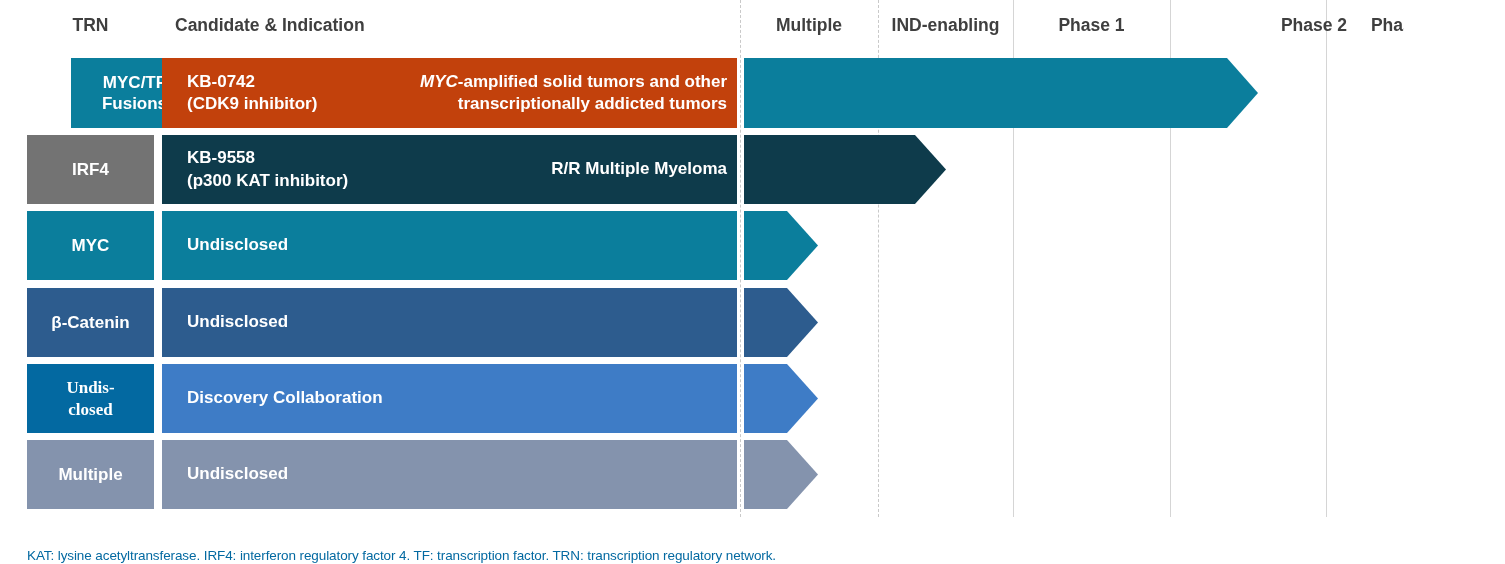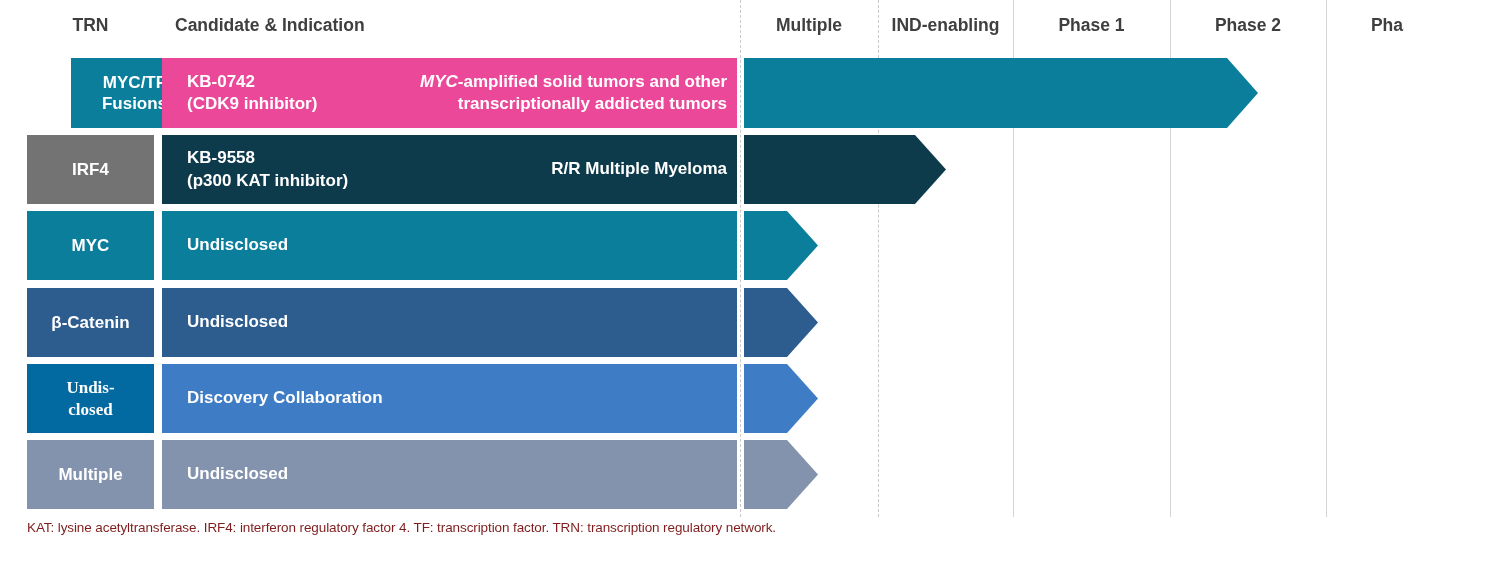--- a/index.html
+++ b/index.html
@@ -12,21 +12,21 @@
   .l0{left:740px}.l1{left:878px}.l2{left:1013px}.l3{left:1170px}.l4{left:1326px}.l5{left:1482px}
 
   
   .col-head{position:absolute;top:15px;font-weight:bold;font-size:17.5px;color:#3f3f3f;
             text-align:center;white-space:nowrap;}
   .h-trn{left:27px;width:127px;}
   .h-cand{left:175px;text-align:left;}
   .h-p0{left:740px;width:138px;}
   .h-p1{left:878px;width:135px;}
   .h-p2{left:1013px;width:157px;}
-  .h-p3{left:1170px;width:156px;}
+  .h-p3{left:1236px;width:156px;}
   .h-p4{left:1326px;width:156px;}
 
   
   .row{position:absolute;left:0;width:100%;height:69px;}
   .r0{top:58px;height:70px}.r1{top:135px}.r2{top:211px}.r3{top:288px}.r4{top:364px}.r5{top:440px}
 
   .trn-box{position:absolute;left:27px;top:0;width:127px;height:100%;
            display:flex;flex-direction:column;align-items:center;justify-content:center;
            color:#fff;font-weight:bold;font-size:17px;line-height:1.25;text-align:center;}
   .cand-box{position:absolute;left:162px;top:0;width:575px;height:100%;box-sizing:border-box;
@@ -40,21 +40,21 @@
   .w-phase2{width:514px;}
   .w-ind{width:202px;}
   .w-disc{width:74px;}
 
   
   .gen-logo{display:flex;flex-direction:column;align-items:center;margin-right:12px;}
   .gen-word{font-size:33px;font-weight:bold;letter-spacing:1px;line-height:1;}
   .gen-tag{font-family:"Liberation Serif",serif;font-style:italic;font-weight:normal;
            font-size:15.5px;margin-top:3px;letter-spacing:0.3px;}
 
-  .footnote{position:absolute;left:27px;top:520px;font-size:13.5px;color:#7f1d1d;
+  .footnote{position:absolute;left:27px;top:548px;font-size:13.5px;color:#0369a1;
             letter-spacing:-0.1px;white-space:nowrap;}
   i{font-style:italic;}
 </style>
 </head>
 <body>
 
 <div id="stage">
 
   <div class="stage-line dashed l0"></div>
   <div class="stage-line dashed l1"></div>
@@ -69,21 +69,21 @@
   <div class="col-head h-p1">IND-enabling</div>
   <div class="col-head h-p2">Phase 1</div>
   <div class="col-head h-p3">Phase 2</div>
   <div class="col-head h-p4">Phase 3</div>
 
   <div class="row r0">
     <div class="trn-box" style="background-color: rgb(11, 126, 156); margin-left: 44px;">
       <span>MYC/TF</span>
       <span>Fusions</span>
     </div>
-    <div class="cand-box" style="background-color: #ec4899;">
+    <div class="cand-box" style="background-color: #c2410c;">
       <div class="cand-left">
         <div>KB-0742</div>
         <div>(CDK9 inhibitor)</div>
       </div>
       <div class="cand-right">
         <div><i>MYC</i><span>-amplified solid tumors and other</span></div>
         <div>transcriptionally addicted tumors</div>
       </div>
     </div>
     <div class="arrow w-phase2" style="background-color: rgb(11, 126, 156);"></div>

